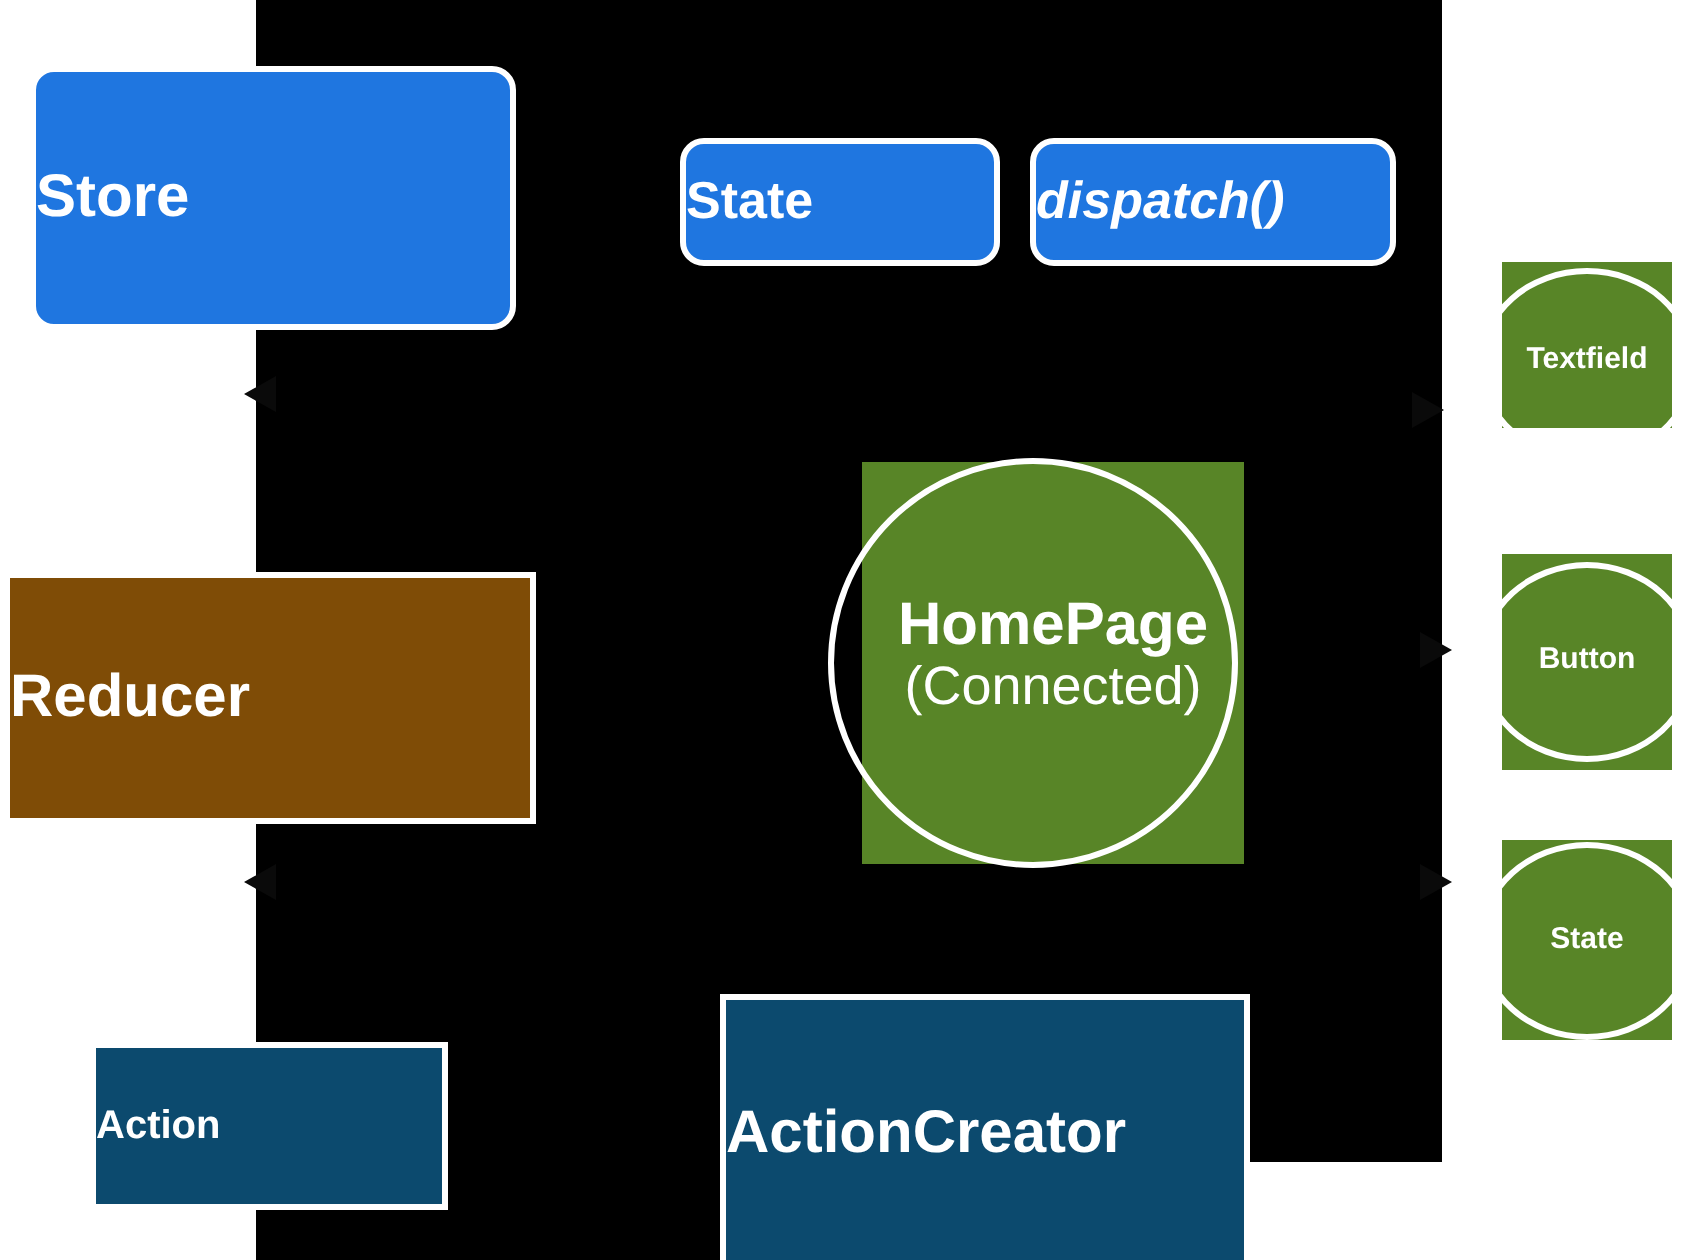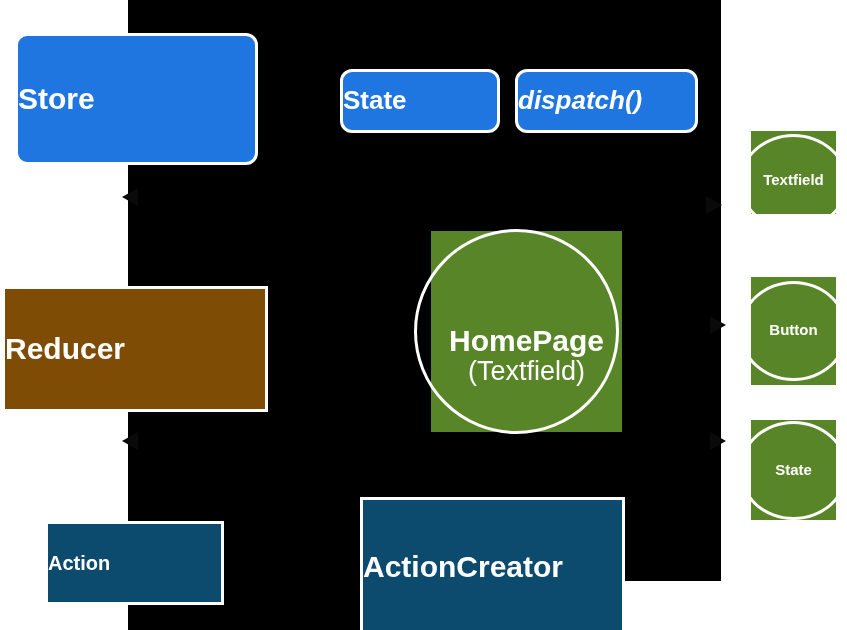--- a/index.html
+++ b/index.html
@@ -96,23 +96,23 @@
   <div class="node blue italic" style="left:515px;top:69px;width:183px;height:64px;font-size:26px;">
     <span class="label">dispatch()</span>
   </div>
 
   <div class="node flat brown" style="left:2px;top:286px;width:266px;height:126px;font-size:30px;">
     <span class="label">Reducer</span>
   </div>
 
   <div class="greenbox" style="left:431px;top:231px;width:191px;height:201px;">
     <div class="ring" style="left:-17px;top:-2px;width:205px;height:205px;"></div>
-    <div class="caption" style="top:66px;font-size:30px;line-height:1.08;margin-top:28px;">
+    <div class="caption" style="top:66px;font-size:30px;line-height:1.08;">
       <span>HomePage</span>
-      <span class="sub" style="font-size:27px;">(Textfield)</span>
+      <span class="sub" style="font-size:27px;">(Connected)</span>
     </div>
   </div>
 
   <div class="node flat orange" style="left:45px;top:521px;width:179px;height:84px;font-size:20px;">
     <span class="label">Action</span>
   </div>
 
   <div class="node flat orange" style="left:360px;top:497px;width:265px;height:140px;font-size:30px;">
     <span class="label">ActionCreator</span>
   </div>

